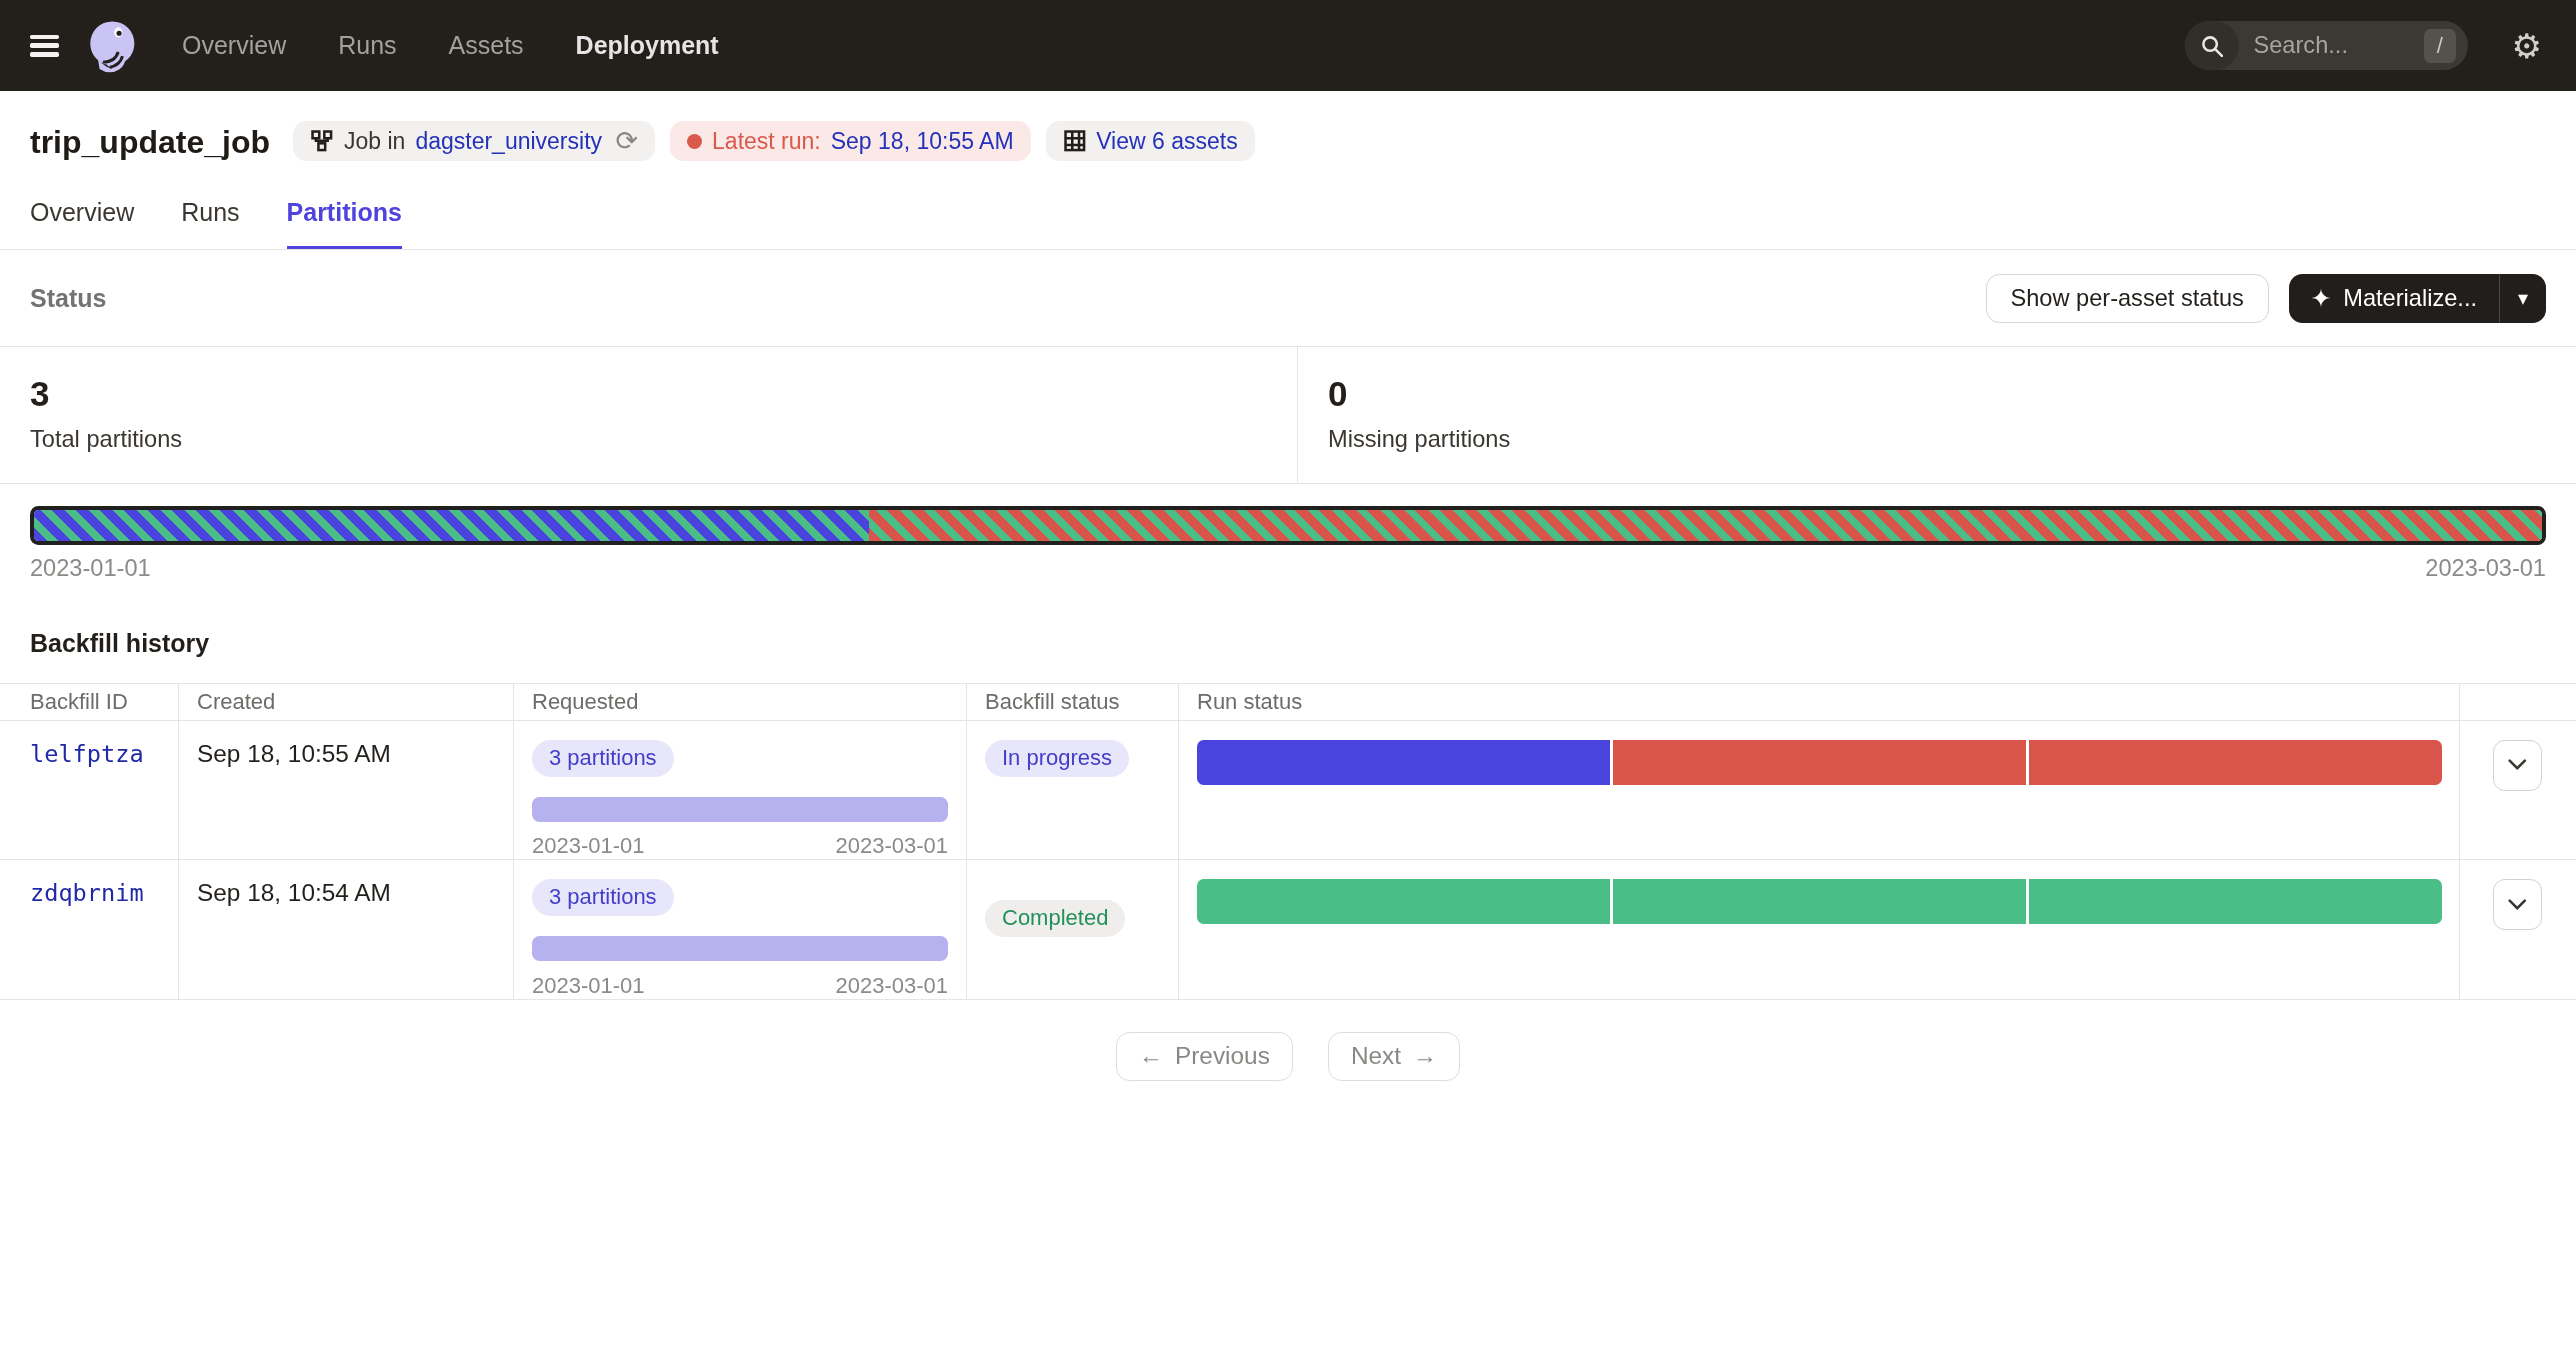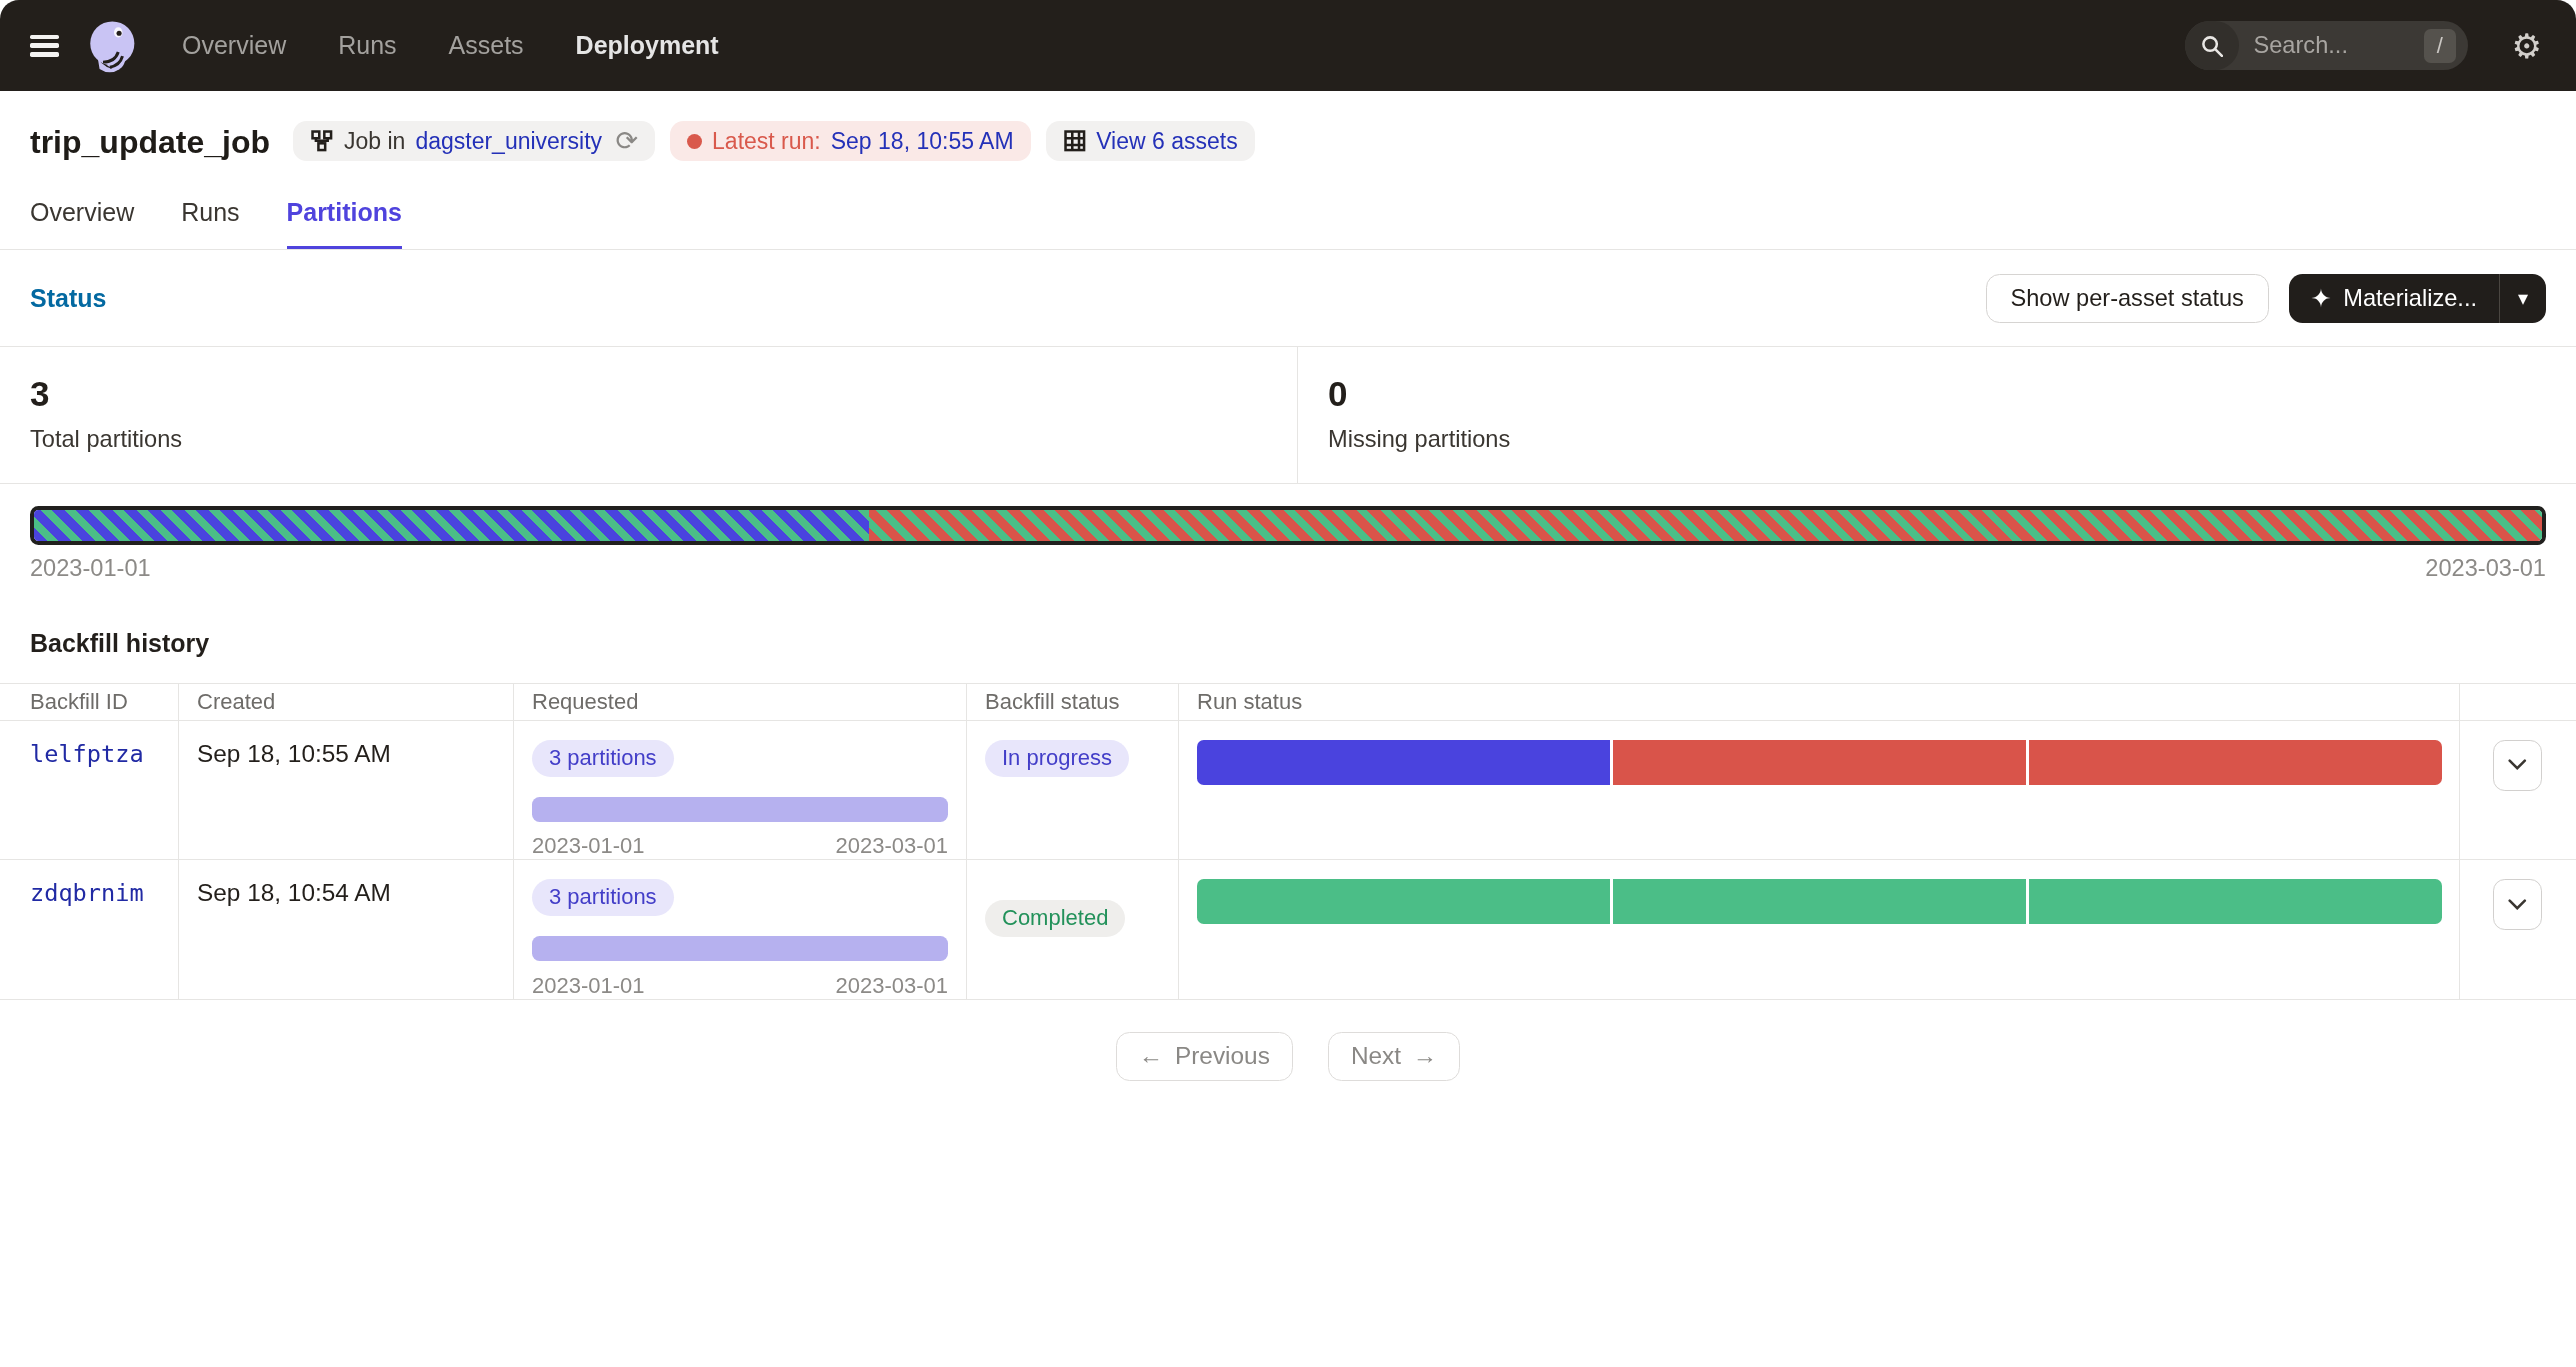--- a/index.html
+++ b/index.html
@@ -1,18 +1,18 @@
 <!DOCTYPE html>
 <html style="font-size:13.5px"><head>
 <meta charset="utf-8">
 <style>
   * { margin:0; padding:0; box-sizing:border-box; }
   html,body { background:#fff; }
   body { font-family:"Liberation Sans", sans-serif; color:#231F1B; }
-  .app { width:2576px; height:1367px; overflow:hidden; background:#fff; position:relative;border-radius:19px; }
+  .app { width:2576px; height:1367px; overflow:hidden; background:#fff; position:relative; }
 
   
   .topnav { height:91px; background:#231F1B; display:flex; align-items:center; padding:0 34px 0 30px; }
   .hamburger { width:29px; height:22px; display:flex; flex-direction:column; justify-content:space-between; cursor:pointer; margin-right:27px; }
   .hamburger span { display:block; height:4.2px; background:#F4F3F2; border-radius:1.7px; }
   .logo { width:56px; height:56px; margin-right:40px; }
   .nav-items { display:flex; align-items:center; gap:52px; }
   .nav-item { font-size:25px; color:#A3A19E; cursor:pointer; }
   .nav-item.active { color:#e5e5e5; font-weight:700; }
   .topnav-spacer { flex:1; }
@@ -36,21 +36,21 @@
   .toggle { width:39px; height:23.6px; border-radius:11.8px; background:#4F43DD; position:relative; margin-left:5px; cursor:pointer; }
   .toggle::after { content:""; position:absolute; right:2.5px; top:2.5px; width:18.5px; height:18.5px; border-radius:50%; background:#fff; }
 
   .tabs { display:flex; gap:47px; margin-top:37px; }
   .tab { font-size:25px; color:#3A3631; padding-bottom:18.5px; cursor:pointer; border-bottom:3.4px solid transparent; }
   .tab.active { color:#4F43DD; font-weight:700; border-bottom-color:#4F43DD; }
   .tabs-underline { height:1.7px; background:#E6E5E3; }
 
   
   .status-head { display:flex; align-items:center; justify-content:space-between; padding:23.6px 30px; border-bottom:1.7px solid #E6E5E3; }
-  .section-heading { font-size:25px; font-weight:700; color:#0369a1; }
+  .section-heading { font-size:25px; font-weight:700; color:#737373; }
   .head-buttons { display:flex; align-items:center; gap:20px; }
   .btn-outline { height:49px; padding:0 23.6px; border:1.7px solid #D6D4D2; border-radius:13.5px; background:#fff; font-size:23.6px; color:#231F1B; display:flex; align-items:center; cursor:pointer; }
   .btn-dark { height:49px; border-radius:13.5px; background:#211E1B; color:#fff; font-size:23.6px; display:flex; align-items:stretch; overflow:hidden; cursor:pointer; }
   .btn-dark .main { display:flex; align-items:center; gap:11.8px; padding:0 22px; }
   .btn-dark .caret { width:47px; display:flex; align-items:center; justify-content:center; border-left:0.8px solid #4A4641; font-size:20px; }
   .sparkle { font-size:25px; line-height:1; }
 
   .stats { display:flex; border-bottom:1.7px solid #E6E5E3; }
   .stat { padding:27px 30px 30px 30px; }
   .stat.first { width:1298px; border-right:1.7px solid #E6E5E3; }

